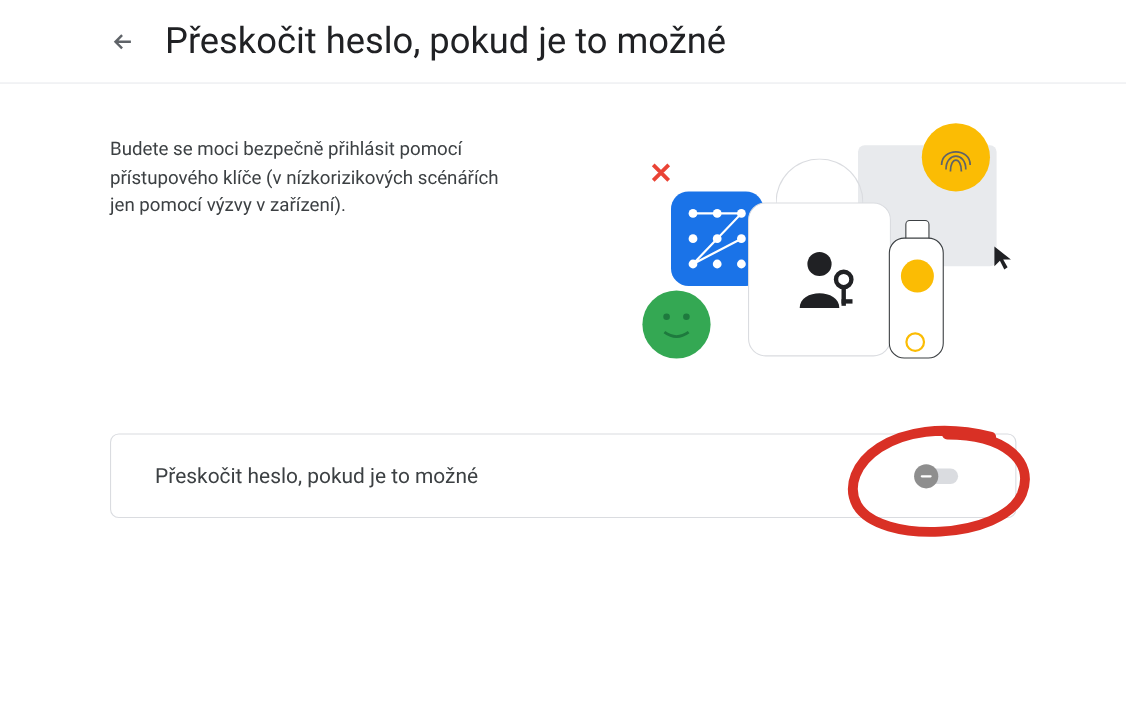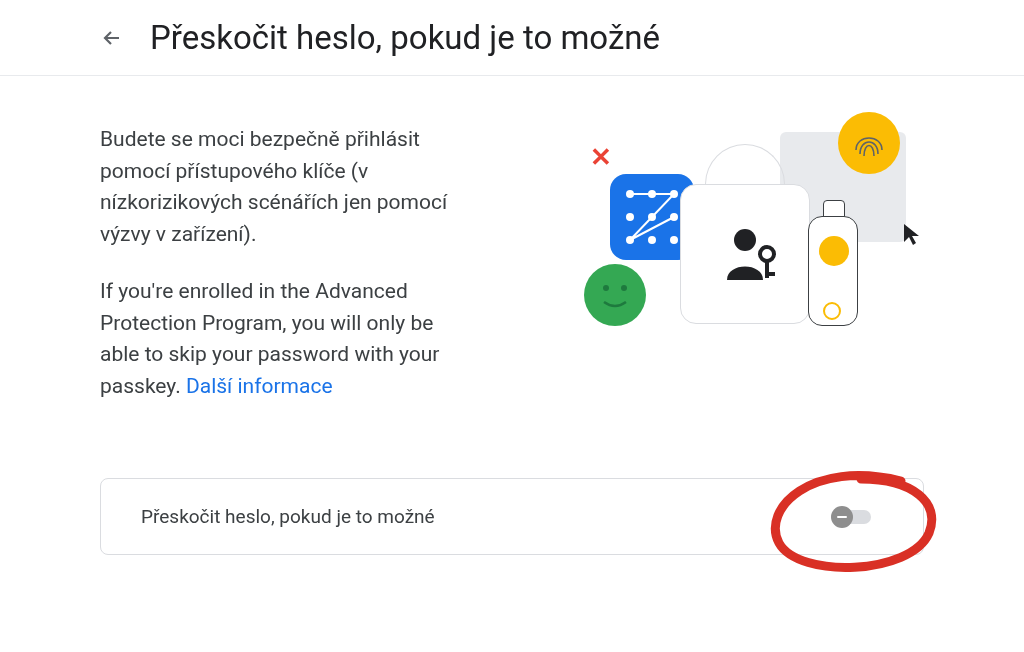--- a/index.html
+++ b/index.html
@@ -35,21 +35,21 @@
       padding: 48px 100px 40px 100px;
     }
     .top-row {
       display: flex;
       gap: 40px;
       align-items: flex-start;
       margin-bottom: 50px;
     }
     .desc-col {
       flex: 0 0 370px;
-      font-size: 21px;
+      font-size: 17px;
       line-height: 1.5;
       color: #3c4043;
     }
     .desc-col p { margin-bottom: 26px; }
     .link {
       color: #1a73e8;
       text-decoration: none;
       cursor: pointer;
     }
     .illustration {
@@ -245,23 +245,20 @@
       <path d="M19 12H5M11 6l-6 6 6 6"></path>
     </svg>
   </div>
   <h1 class="header-title">Přeskočit heslo, pokud je to možné</h1>
 </div>
 
 <div class="content">
   <div class="top-row">
     <div class="desc-col">
       <p>Budete se moci bezpečně přihlásit pomocí přístupového klíče (v nízkorizikových scénářích jen pomocí výzvy v zařízení).</p>
-      <p>
-        <span>If you're enrolled in the Advanced Protection Program, you will only be able to skip your password with your passkey. </span><a class="link">Další informace</a>
-      </p>
     </div>
     <div class="illustration">
       <div class="illu-card"></div>
       <div class="illu-dots">••</div>
       <div class="illu-finger">
         <svg width="62" height="62" viewBox="0 0 62 62">
             <g stroke="#5f6368" stroke-width="1.6" fill="none">
           <path d="M18 38 C18 22, 44 22, 44 38"></path>
               <path d="M22 42 C22 26, 40 26, 40 42"></path>
               <path d="M26 44 C26 30, 36 30, 36 44"></path>

